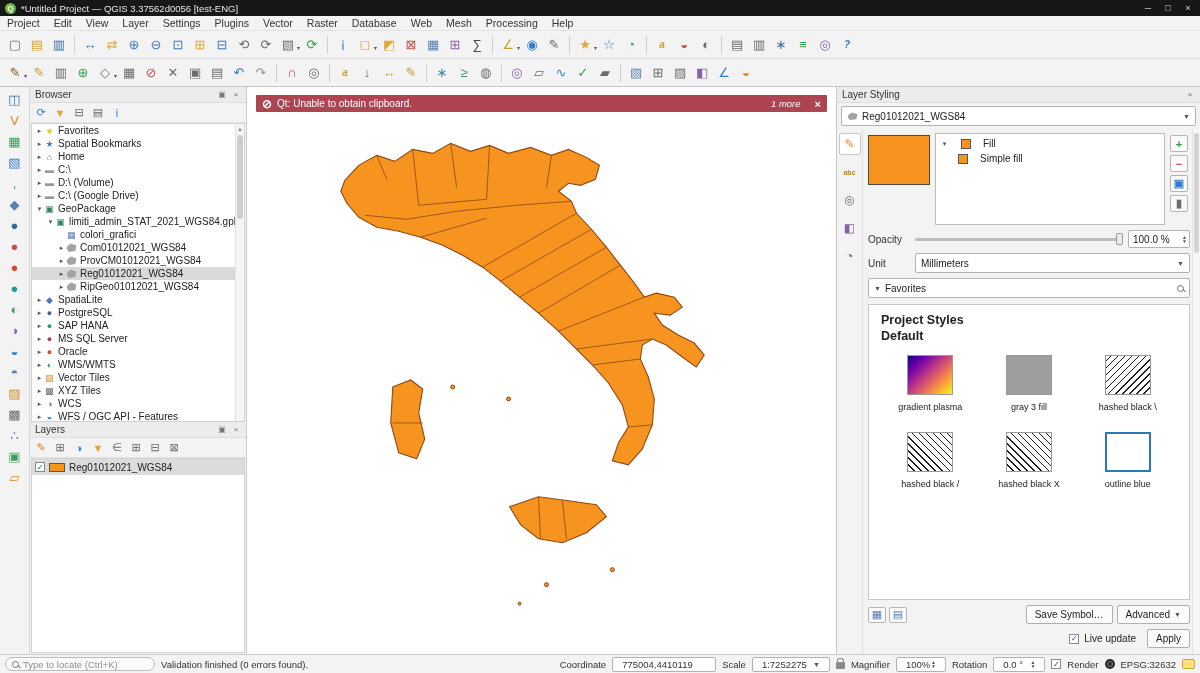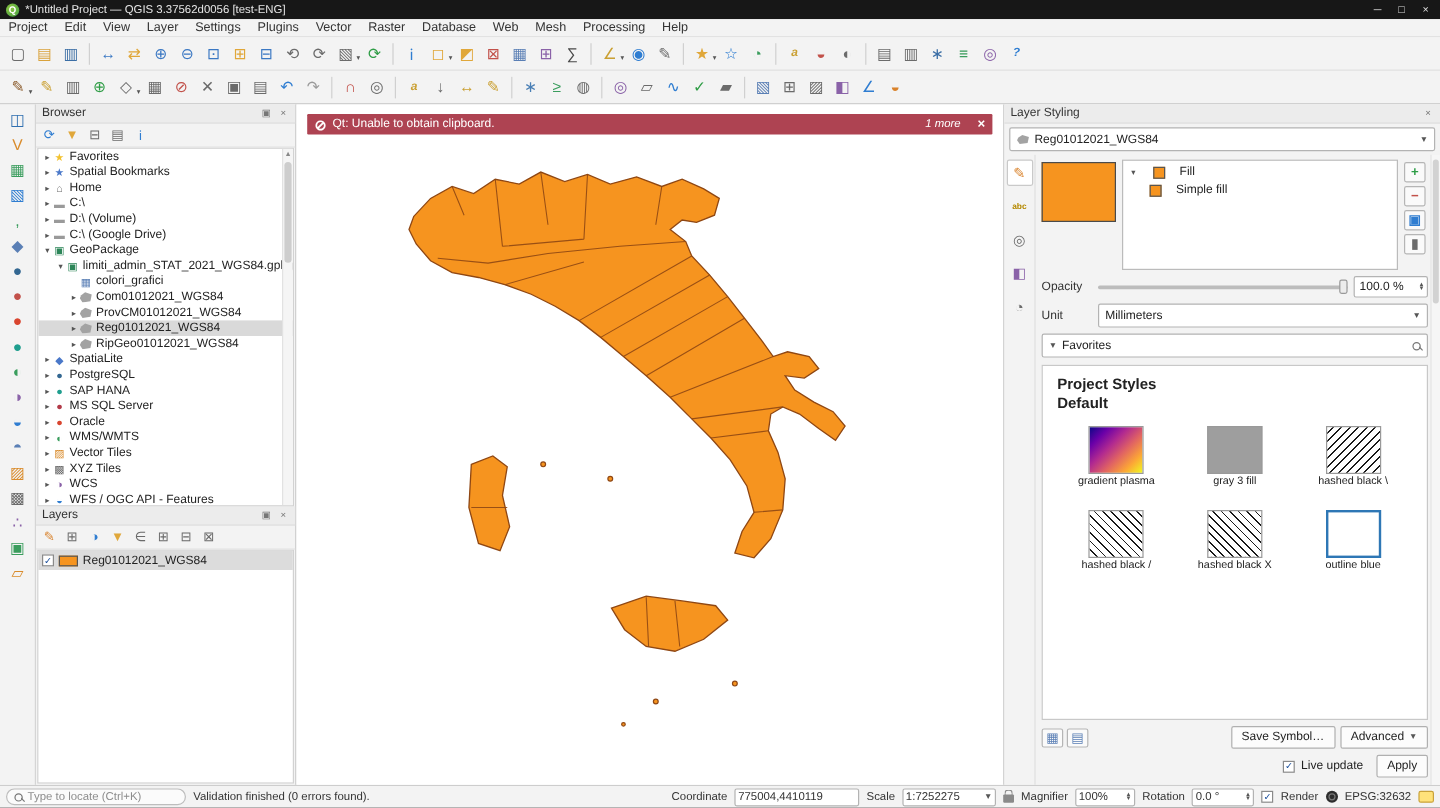--- a/index.html
+++ b/index.html
@@ -86,21 +86,21 @@
 .sbtn{width:18px;height:17px;border:1px solid #b5b5b5;background:#fafafa;border-radius:2px;display:flex;align-items:center;justify-content:center;font-size:11px;font-weight:bold;}
 .color-bar{flex:1;height:13px;border-radius:7px;border:1px solid #d07f18;margin-right:2px;}
 .slider{flex:1;height:14px;position:relative;}
 .groove{position:absolute;left:0;right:0;top:6px;height:3px;background:#bcbcbc;border-radius:2px;}
 .handle{position:absolute;right:0;top:1px;width:7px;height:12px;background:#ececec;border:1px solid #999;border-radius:2px;}
 .spin{width:62px;height:18px;background:#fff;border:1px solid #b3b3b3;border-radius:2px;display:flex;align-items:center;padding:0 2px 0 4px;font-size:10px;flex:none;}
 .arrows{margin-left:auto;display:flex;flex-direction:column;font-size:5px;color:#555;line-height:4px;}
 .style-browser{margin-top:6px;background:#fff;border:1px solid #c8c8c8;flex:1;overflow:hidden;padding:6px 12px;min-height:0;}
 .sb-h1{font-size:12.5px;font-weight:bold;margin-top:2px;}
 .style-grid{display:grid;grid-template-columns:repeat(3,1fr);margin-top:12px;row-gap:20px;}
-.cell{display:flex;flex-direction:column;align-items:center;}
+.cell{display:flex;flex-direction:column;align-items:center;gap:7px;}
 .swb{width:46px;height:40px;border:1px solid #999;}
 .swb.gradient{background:linear-gradient(135deg,#0d0887,#6a00a8,#b12a90,#e16462,#fca636,#f0f921);}
 .swb.gray{background:#9e9e9e;}
 .swb.hash-fwd{background:repeating-linear-gradient(45deg,#fff,#fff 4px,#1a1a1a 4px,#1a1a1a 5px);}
 .swb.hash-back{background:repeating-linear-gradient(-45deg,#fff,#fff 4px,#1a1a1a 4px,#1a1a1a 5px);}
 .swb.hash-x{background:repeating-linear-gradient(45deg,#fff,#fff 4px,#1a1a1a 4px,#1a1a1a 5px),repeating-linear-gradient(-45deg,rgba(0,0,0,0),rgba(0,0,0,0) 4px,#1a1a1a 4px,#1a1a1a 5px);}
 .swb.outline{background:#fff;border:2px solid #2e77b5;}
 .clabel{font-size:9px;color:#222;text-align:center;}
 .style-actions{display:flex;align-items:center;margin-top:5px;gap:4px;flex:none;}
 .vbtn{width:18px;height:16px;border:1px solid #b5b5b5;background:#fafafa;border-radius:2px;display:flex;align-items:center;justify-content:center;font-size:11px;}
@@ -109,21 +109,21 @@
 .layer-rendering{margin-top:7px;display:flex;align-items:center;gap:4px;font-weight:bold;font-size:10px;border-top:1px solid #e0e0e0;padding-top:5px;flex:none;}
 .apply-row{margin-top:auto;display:flex;align-items:center;gap:5px;padding:5px 0 6px;flex:none;}
 .rscroll{position:absolute;right:0;top:42px;bottom:0;width:8px;background:#f6f6f6;border-left:1px solid #e3e3e3;}
 .rthumb{position:absolute;left:1px;right:1px;top:4px;height:120px;background:#d2d2d2;border-radius:3px;}
 
 
 .statusbar{height:19px;background:#f3f3f3;border-top:1px solid #cdcdcd;display:flex;align-items:center;padding:0 5px;gap:6px;font-size:9.5px;color:#333;}
 .locate{width:150px;height:14px;border:1px solid #bdbdbd;border-radius:7px;background:#fbfbfb;display:flex;align-items:center;gap:4px;padding:0 6px;color:#8d8d8d;flex:none;}
 .mag{width:7px;height:7px;border:1.3px solid #777;border-radius:50%;position:relative;flex:none;}
 .mag::after{content:"";position:absolute;width:4px;height:1.3px;background:#777;transform:rotate(45deg);right:-3px;bottom:-1px;}
-.sbox{height:15px;background:#fff;border:1px solid #b3b3b3;border-radius:2px;display:flex;align-items:center;padding:0 2px;font-size:9.5px;}
+.sbox{height:15px;background:#fff;border:1px solid #b3b3b3;border-radius:2px;display:flex;align-items:center;padding:0 9px;font-size:9.5px;}
 .slabel{color:#333;}
 .lock{width:9px;height:7px;background:#8a8a8a;border-radius:1px;position:relative;margin-top:3px;flex:none;}
 .lock::before{content:"";position:absolute;top:-4px;left:1.5px;width:5px;height:4px;border:1.3px solid #8a8a8a;border-bottom:none;border-radius:3px 3px 0 0;}
 .globe{width:10px;height:10px;border-radius:50%;background:#2c2c2c;flex:none;position:relative;}
 .globe::after{content:"";position:absolute;inset:2px;border-radius:50%;border:1px solid #777;}
 .bubble{width:13px;height:10px;background:#ffe27a;border:1px solid #c9a23a;border-radius:2px;flex:none;}
 </style>
 </head>
 <body>
 

